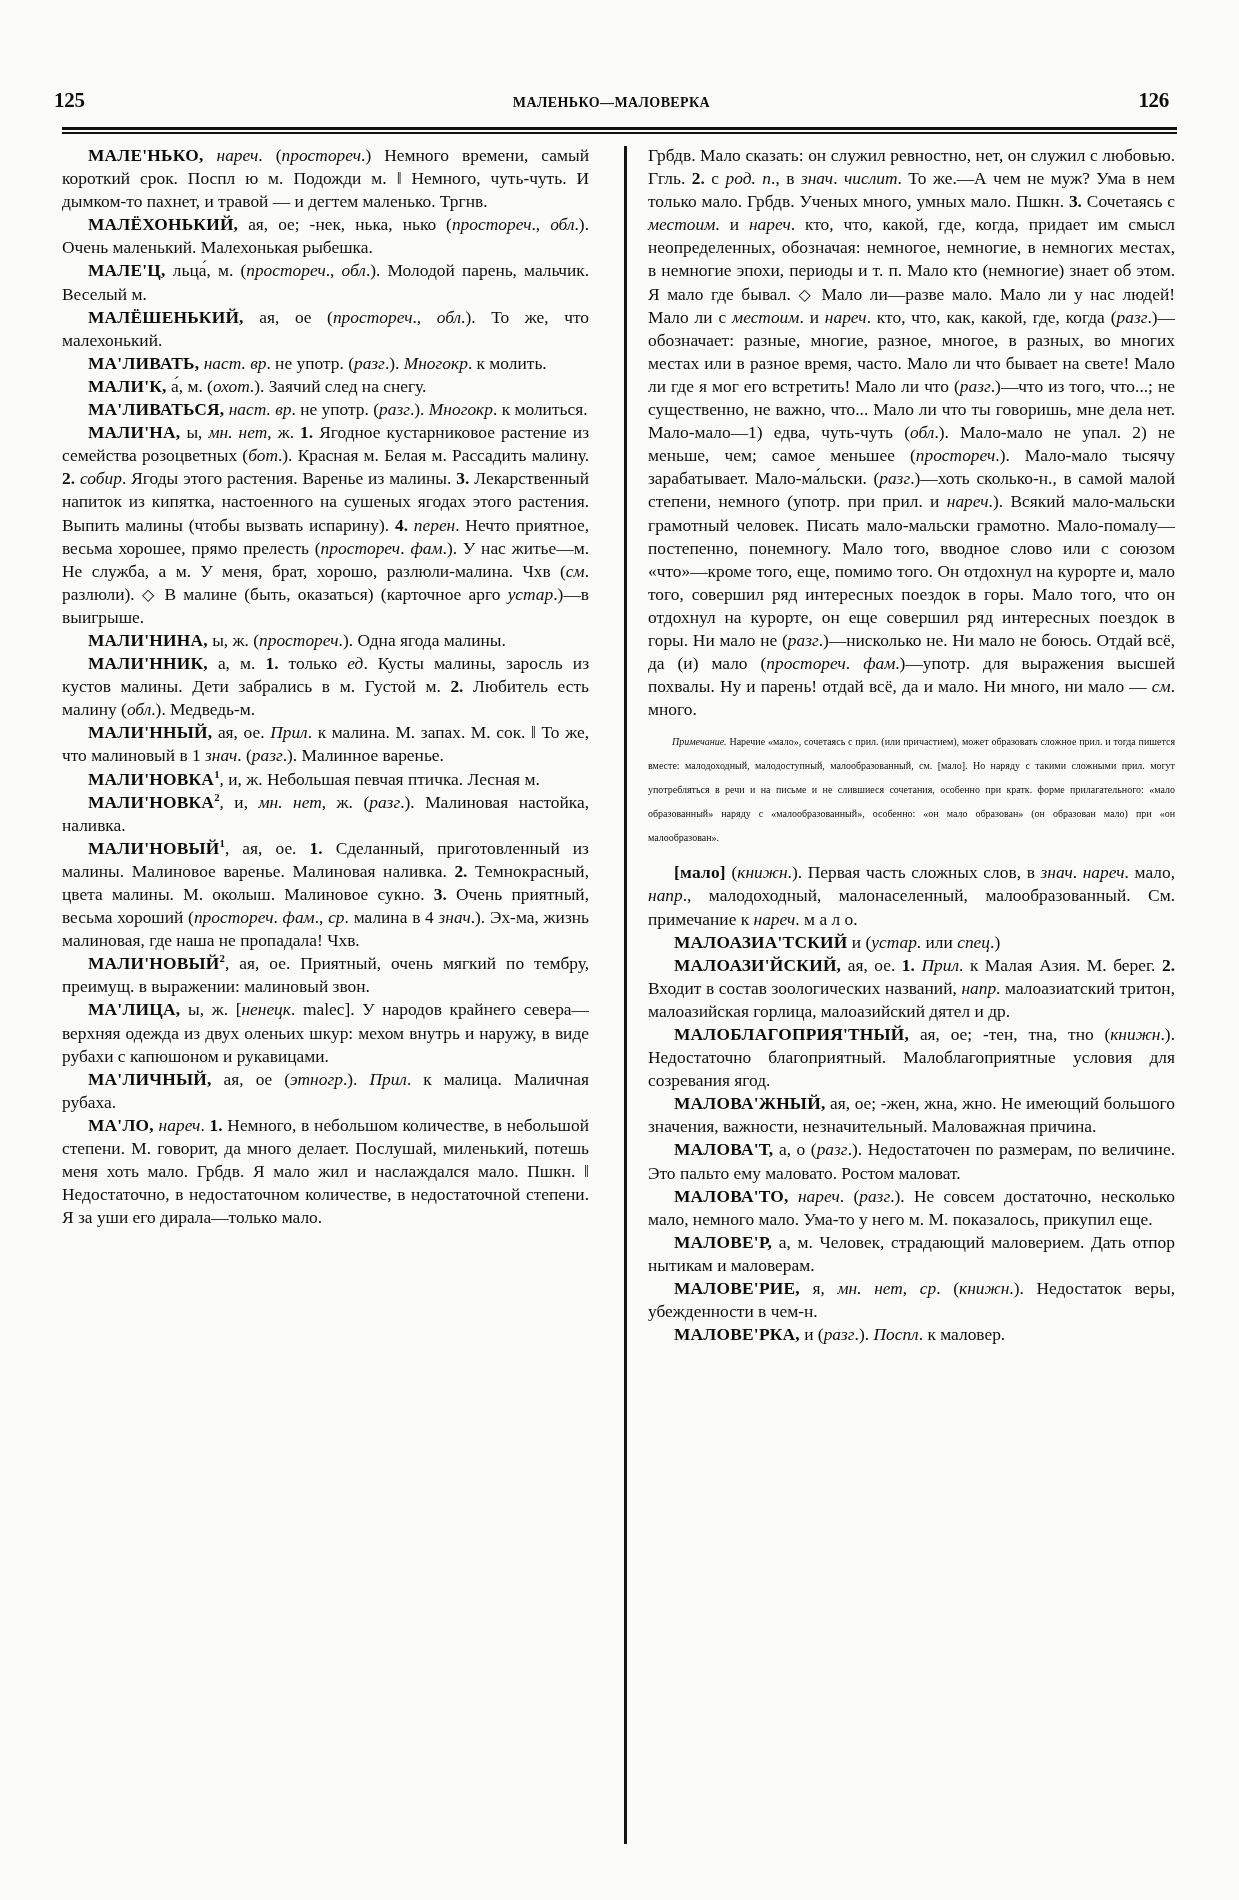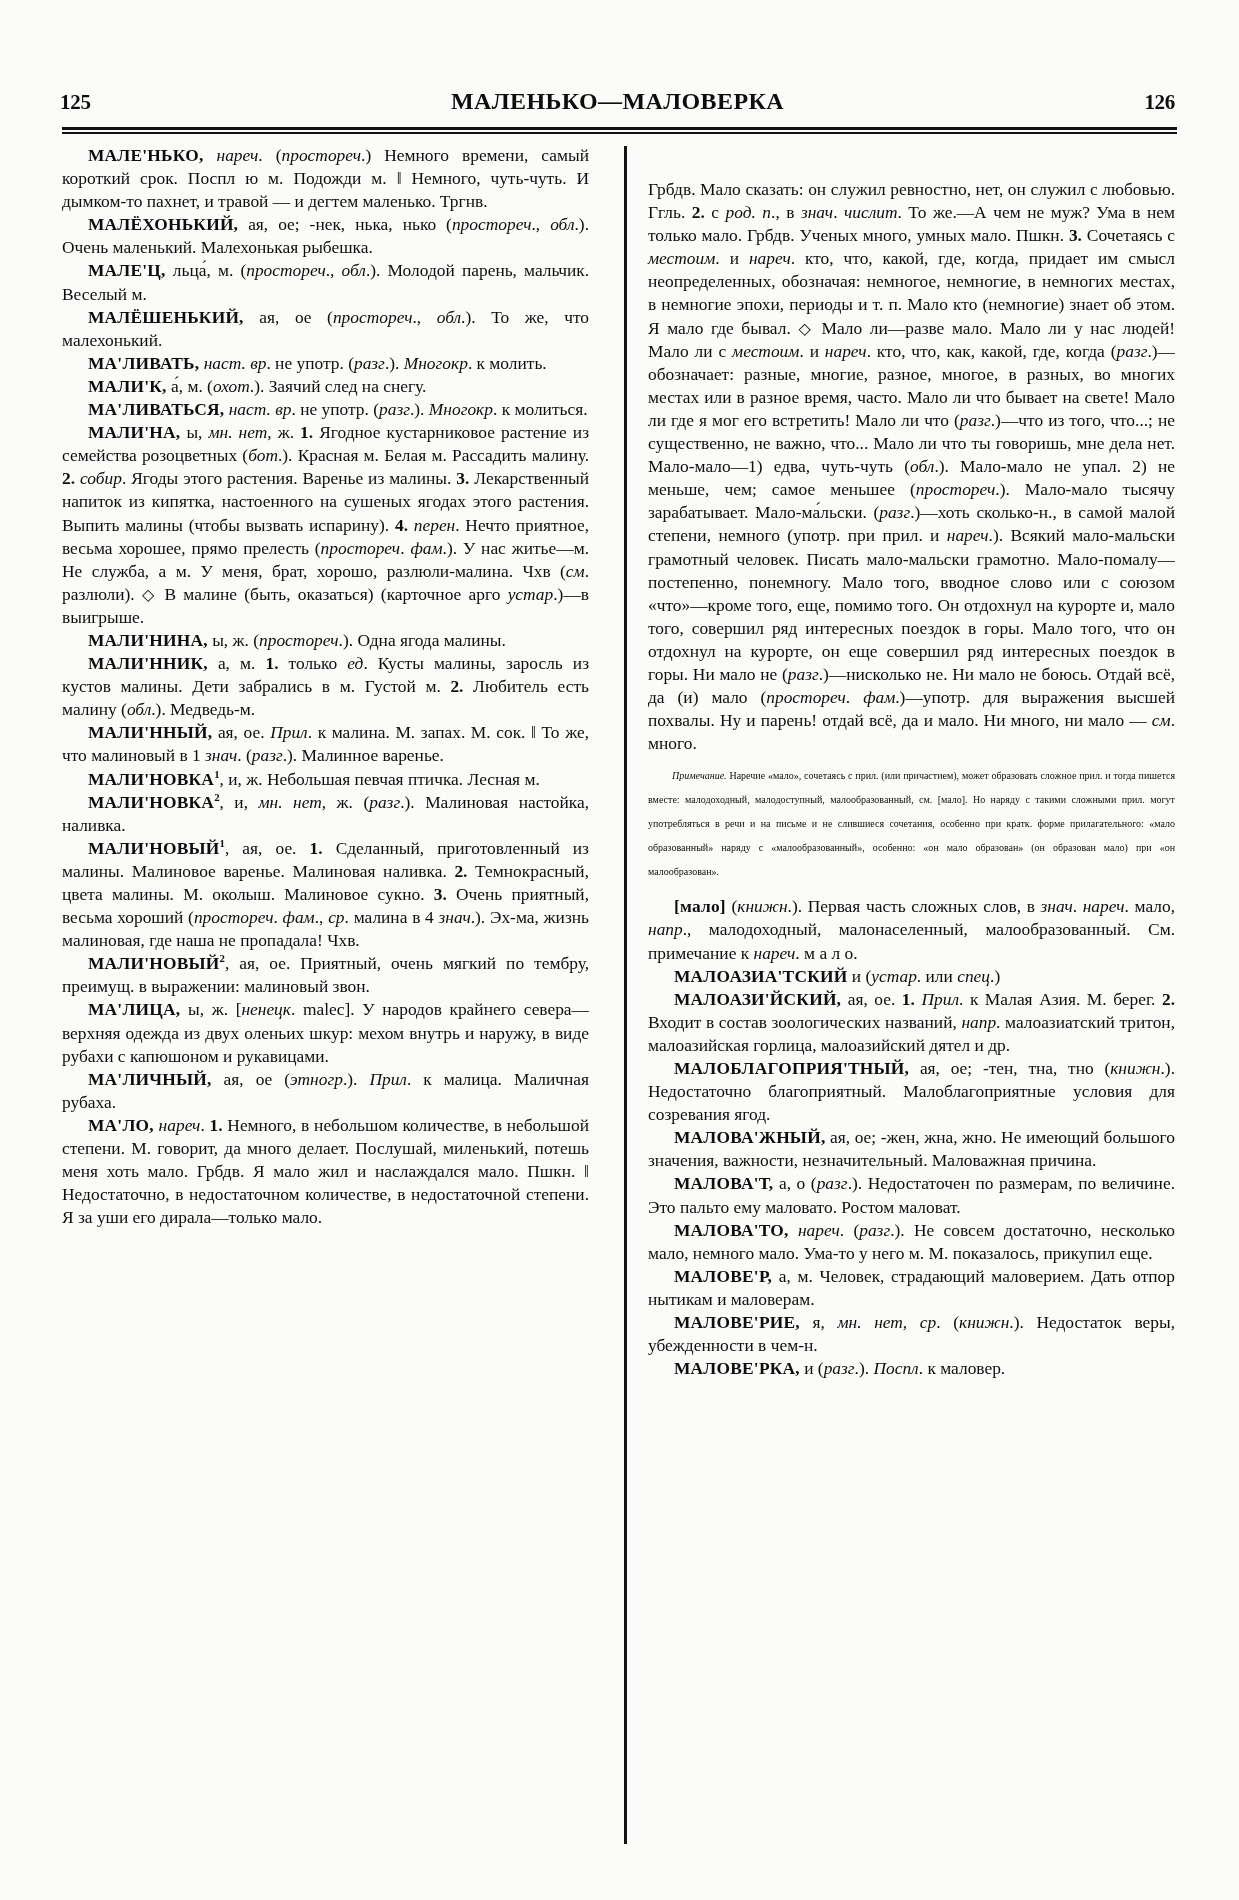--- a/index.html
+++ b/index.html
@@ -14,36 +14,36 @@
     background: #fbfbf9;
     box-sizing: border-box;
     font-family: "Liberation Serif", "DejaVu Serif", serif;
     color: #0d0d0d;
     overflow: hidden;
   }
 
   
   .header {
     position: absolute;
-    left: 60px;
+    left: 54px;
     top: 88px;
     width: 1115px;
     height: 34px;
     display: flex;
     align-items: baseline;
     justify-content: space-between;
   }
   .folio {
     font-weight: bold;
     font-size: 21px;
     letter-spacing: -0.3px;
   }
   .runhead {
     font-weight: bold;
-    font-size: 24px;
+    font-size: 14px;
     letter-spacing: 0.4px;
   }
 
   .rule-wrap {
     position: absolute;
     left: 62px;
     top: 127px;
     width: 1115px;
   }
   .rule-thick { height: 3px; background: #111; }
@@ -69,21 +69,21 @@
     hyphens: manual;
   }
   .col-left  { padding-right: 14px; }
   .divider {
     width: 3px;
     background: #141414;
     margin: 2px 13px 0 13px;
     align-self: stretch;
     flex: 0 0 auto;
   }
-  .col-right { padding-left: 0; margin-top: 34px; }
+  .col-right { padding-left: 0; }
 
   .entry {
     margin: 0;
     text-indent: 26px;
   }
   .entry.cont { text-indent: 0; }
 
   .hw {
     font-weight: bold;
     letter-spacing: 0.2px;

